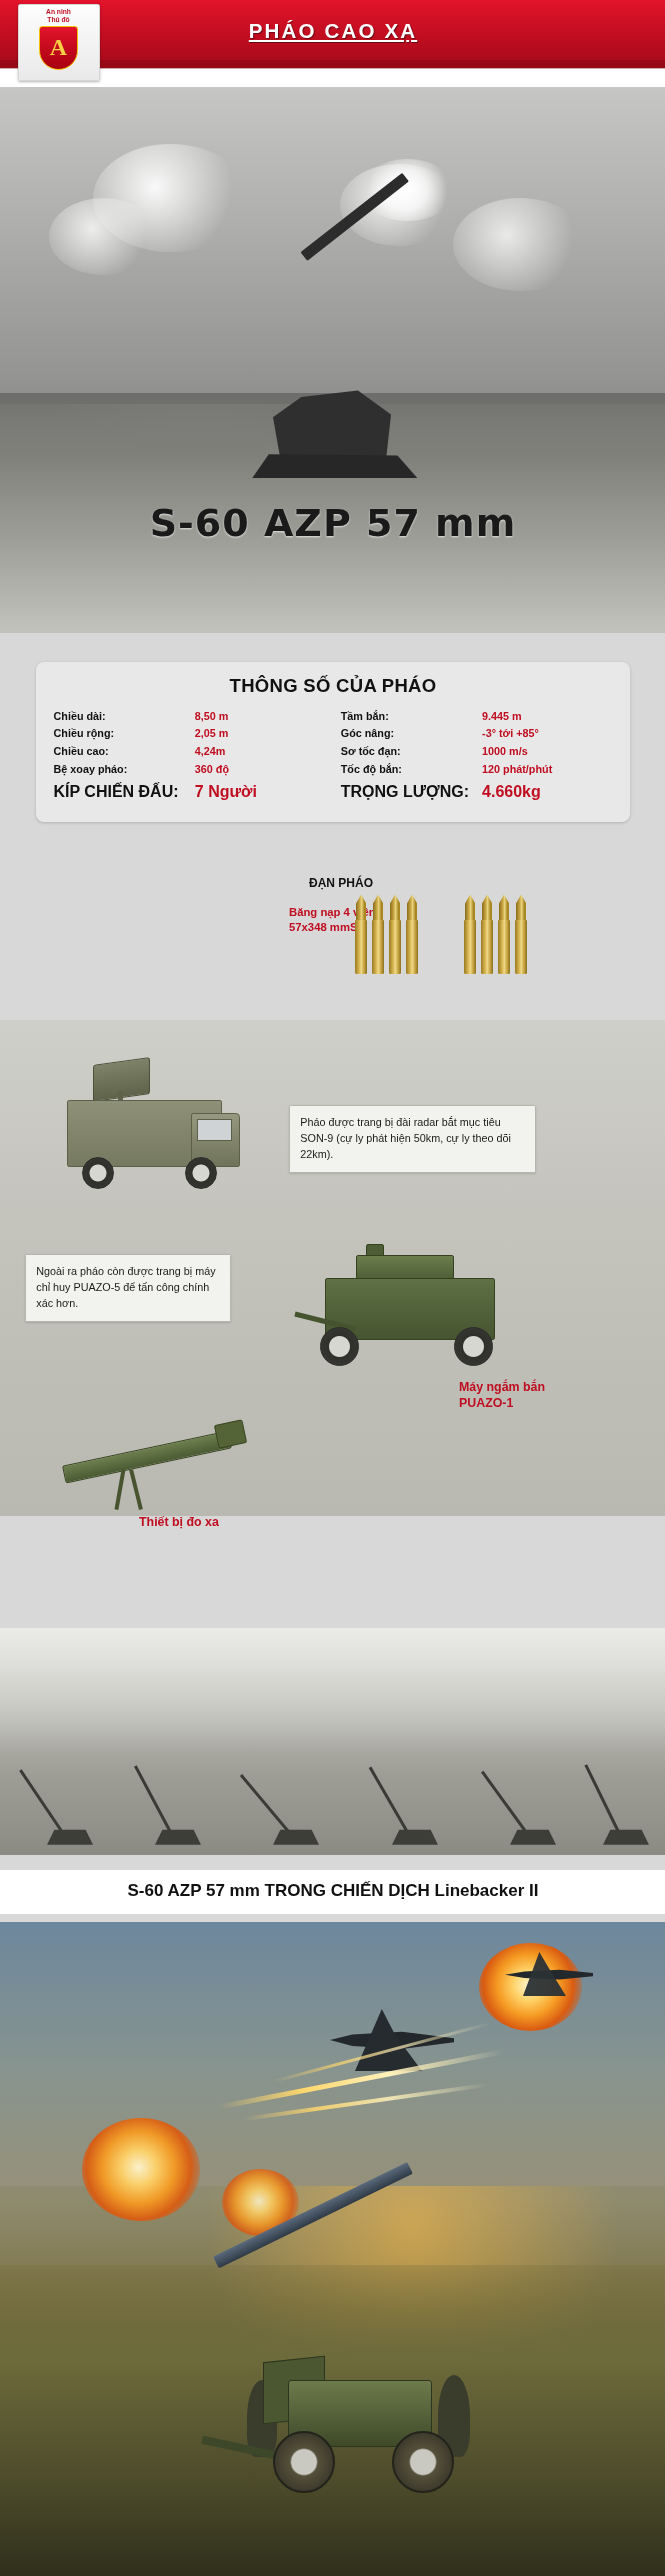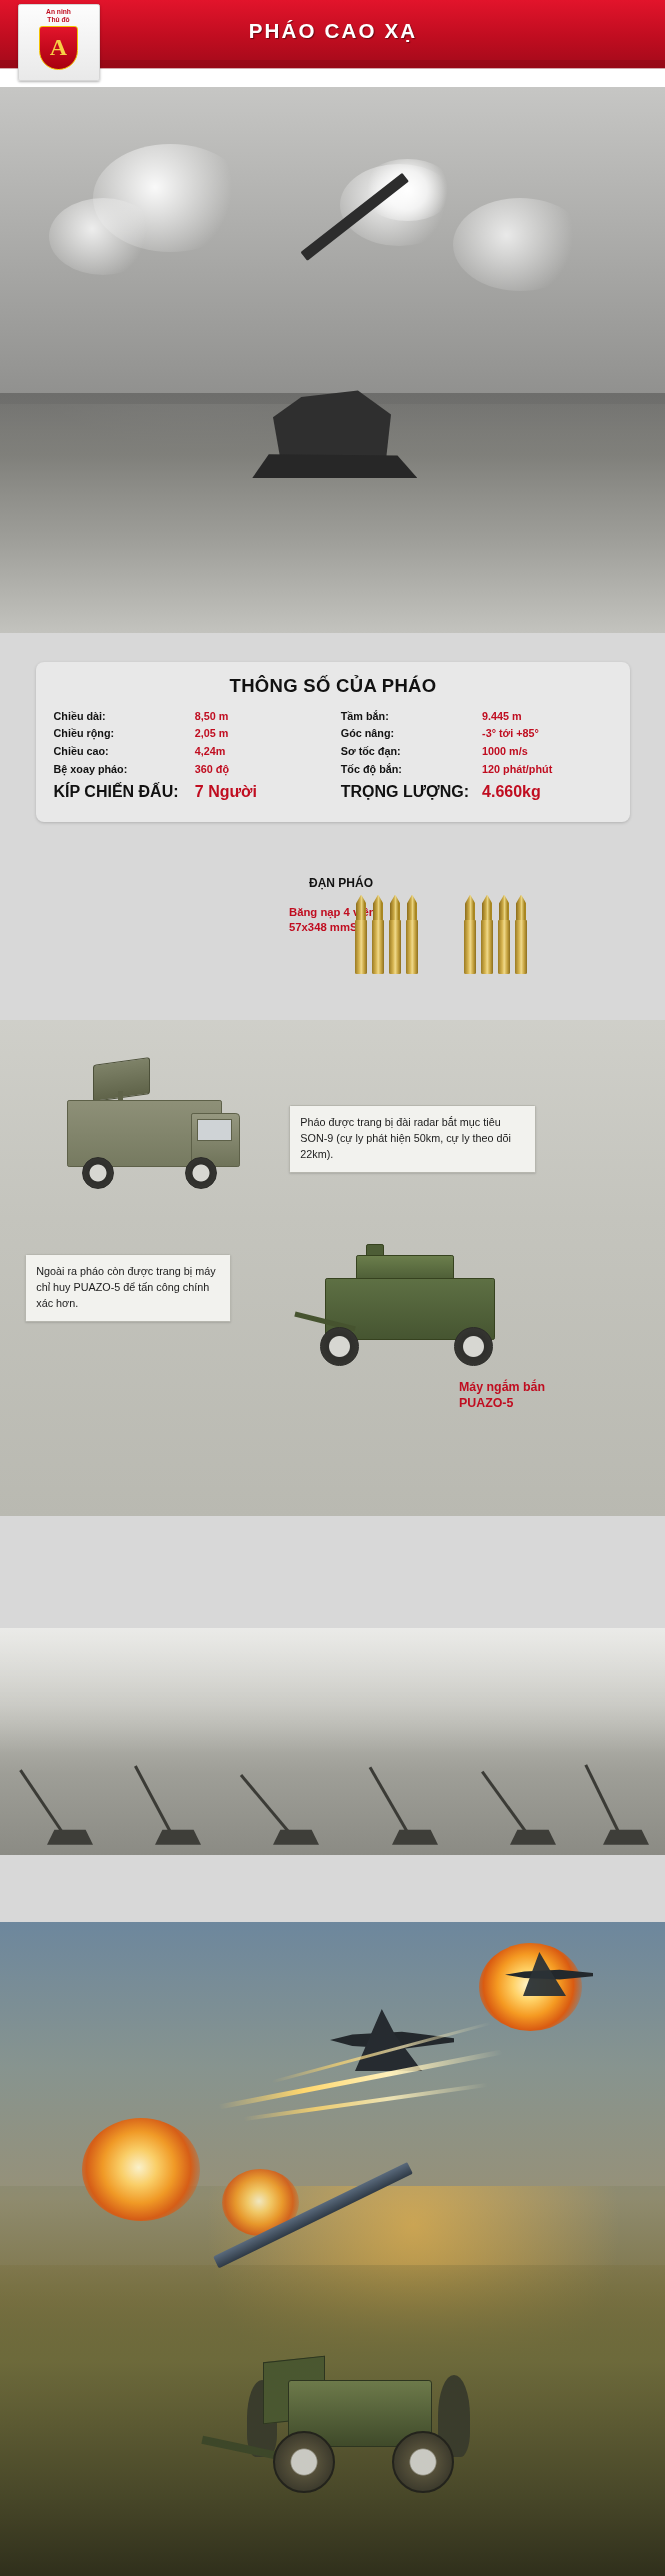--- a/index.html
+++ b/index.html
@@ -42,20 +42,21 @@
   .header-title {
     position: absolute;
     left: 0; top: 18.5px;
     width: 100%;
     text-align: center;
     color: #ffffff;
     font-size: 20.6px;
     font-weight: bold;
     letter-spacing: 2.1px;
     text-shadow: 1px 1px 1px rgba(0,0,0,.45);
+    text-decoration: underline;
   }
   .logo-box {
     position: absolute;
     left: 17.5px; top: 4.1px;
     width: 82px; height: 77px;
     background: linear-gradient(180deg,#fdfdfd,#e9e9e9);
     border: 1.5px solid #d6d6d6;
     border-radius: 2.1px;
     display: flex;
     flex-direction: column;
@@ -635,20 +636,23 @@
     <div class="smoke s2"></div>
     <div class="smoke s4"></div>
     <div class="smoke s3"></div>
     <div class="ground"></div>
     <div class="muzzle"></div>
     <div class="gun-silhouette">
       <div class="barrel"></div>
       <div class="mount"></div>
       <div class="base"></div>
     </div>
+    <div class="hero-caption">
+      <span class="title">S-60 AZP 57 mm</span>
+    </div>
   </div>
 
   <div class="specs">
     <h2>THÔNG SỐ CỦA PHÁO</h2>
     <div class="spec-cols">
       <div class="spec-col">
         <div class="spec-row">
           <span class="spec-label">Chiều dài:</span>
           <span class="spec-val">8,50 m</span>
         </div>
@@ -759,43 +763,51 @@
 
     <div class="puazo">
       <div class="puazo-cyl"></div>
       <div class="puazo-top"></div>
       <div class="puazo-body"></div>
       <div class="puazo-arm"></div>
       <div class="wheel w1"></div>
       <div class="wheel w2"></div>
       <div class="puazo-label">
         <span>Máy ngắm bắn</span><br>
-        <span>PUAZO-5</span>
+        <span>PUAZO-1</span>
       </div>
     </div>
 
+    <div class="rangefinder">
+      <div class="rf-tube"></div>
+      <div class="rf-head"></div>
+      <div class="rf-tripod"></div>
+      <div class="rf-tripod2"></div>
+      <div class="rf-label">Thiết bị đo xa</div>
+    </div>
 
   </div>
 
   <div class="battlefield">
     <div class="bf-haze"></div>
     <div class="bf-gun" style="left:62px; transform:rotate(-34deg);"></div>
     <div class="bf-base" style="left:47px;"></div>
     <div class="bf-gun" style="left:170px; transform:rotate(-28deg);"></div>
     <div class="bf-base" style="left:155px;"></div>
     <div class="bf-gun" style="left:289px; transform:rotate(-40deg);"></div>
     <div class="bf-base" style="left:273px;"></div>
     <div class="bf-gun" style="left:407px; transform:rotate(-30deg);"></div>
     <div class="bf-base" style="left:392px;"></div>
     <div class="bf-gun" style="left:526px; transform:rotate(-36deg);"></div>
     <div class="bf-base" style="left:510px;"></div>
     <div class="bf-gun" style="left:618px; transform:rotate(-26deg);"></div>
     <div class="bf-base" style="left:603px;"></div>
   </div>
 
+  <div class="section-title">S-60 AZP 57 mm TRONG CHIẾN DỊCH Linebacker II</div>
 
   <div class="scene">
     <div class="scene-sky"></div>
     <div class="scene-ground"></div>
     <div class="explosion e1"></div>
     <div class="jet jet1"></div>
     <div class="jet1-wing"></div>
     <div class="jet jet2"></div>
     <div class="jet2-wing"></div>
     <div class="tracer t3"></div>

